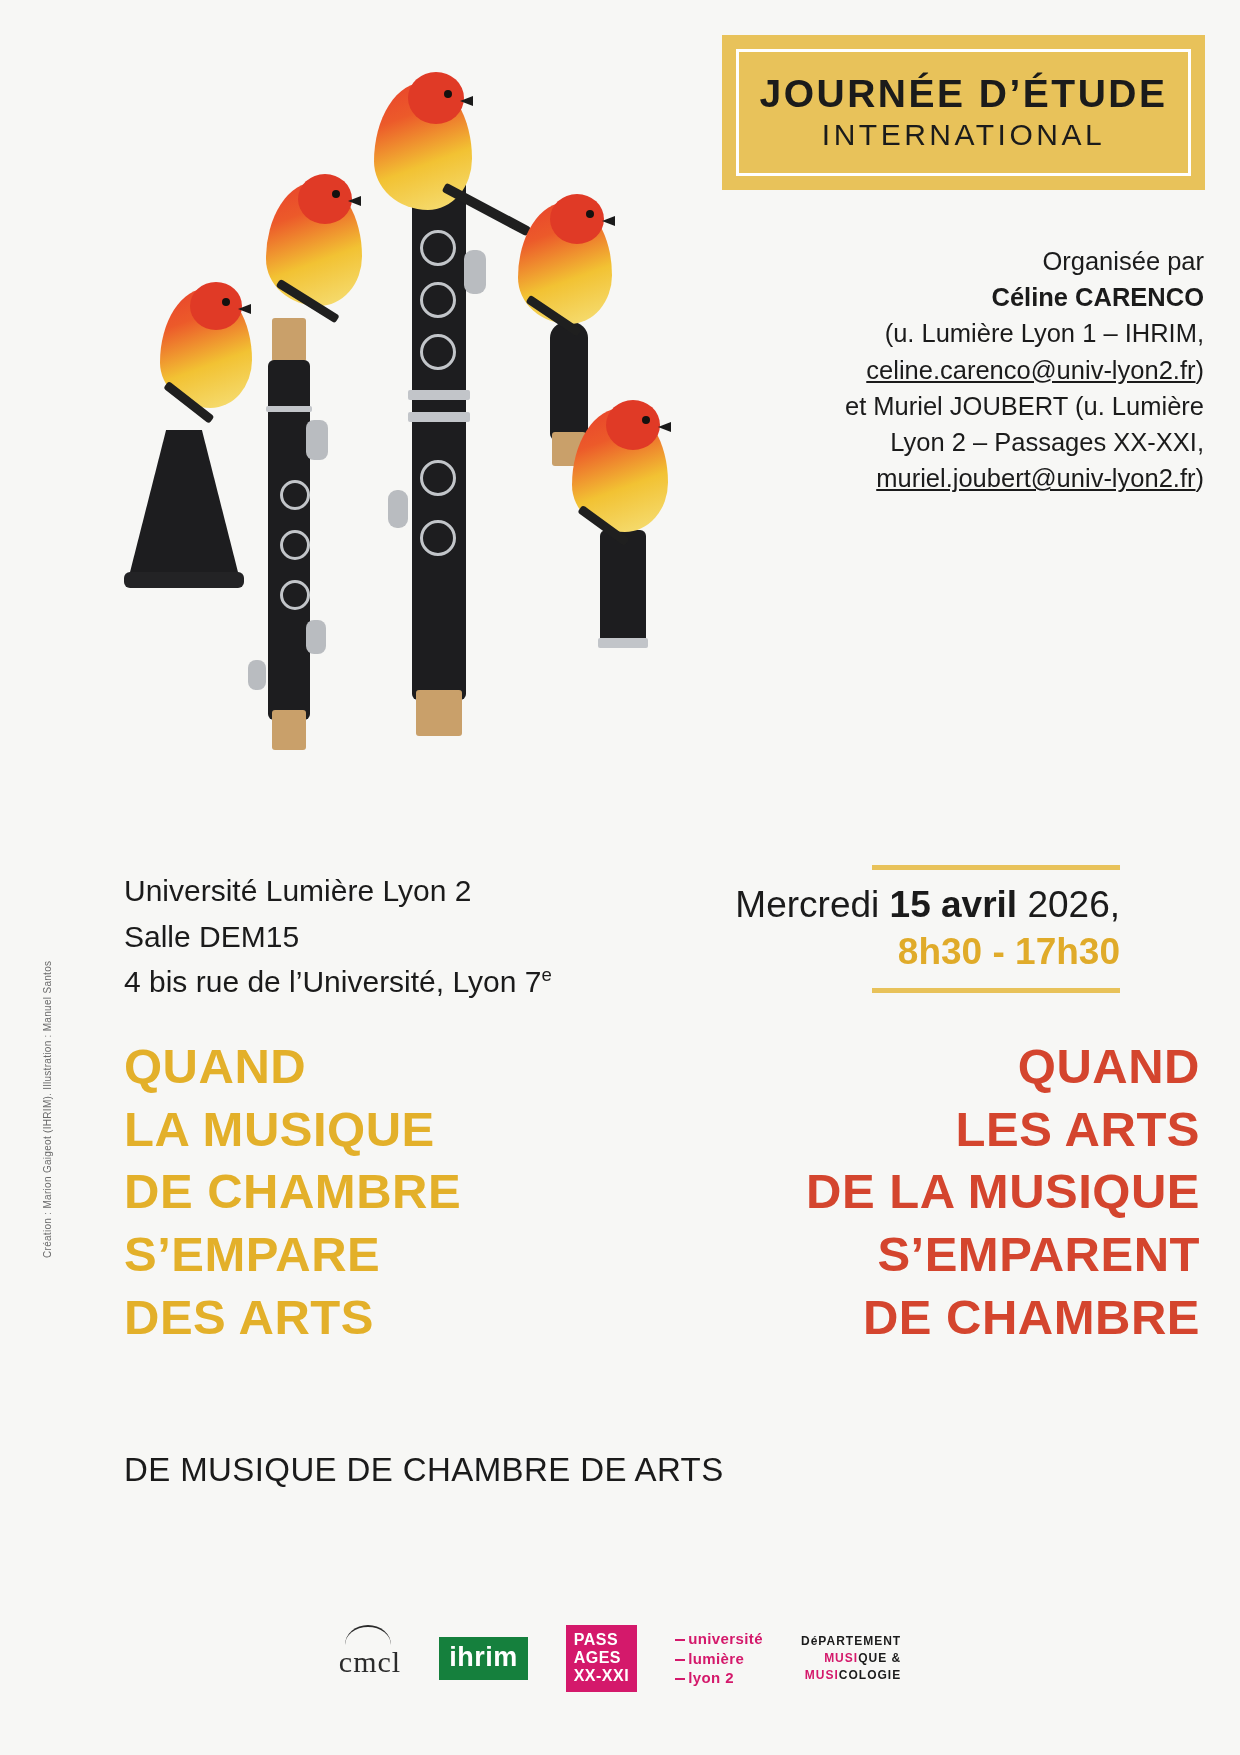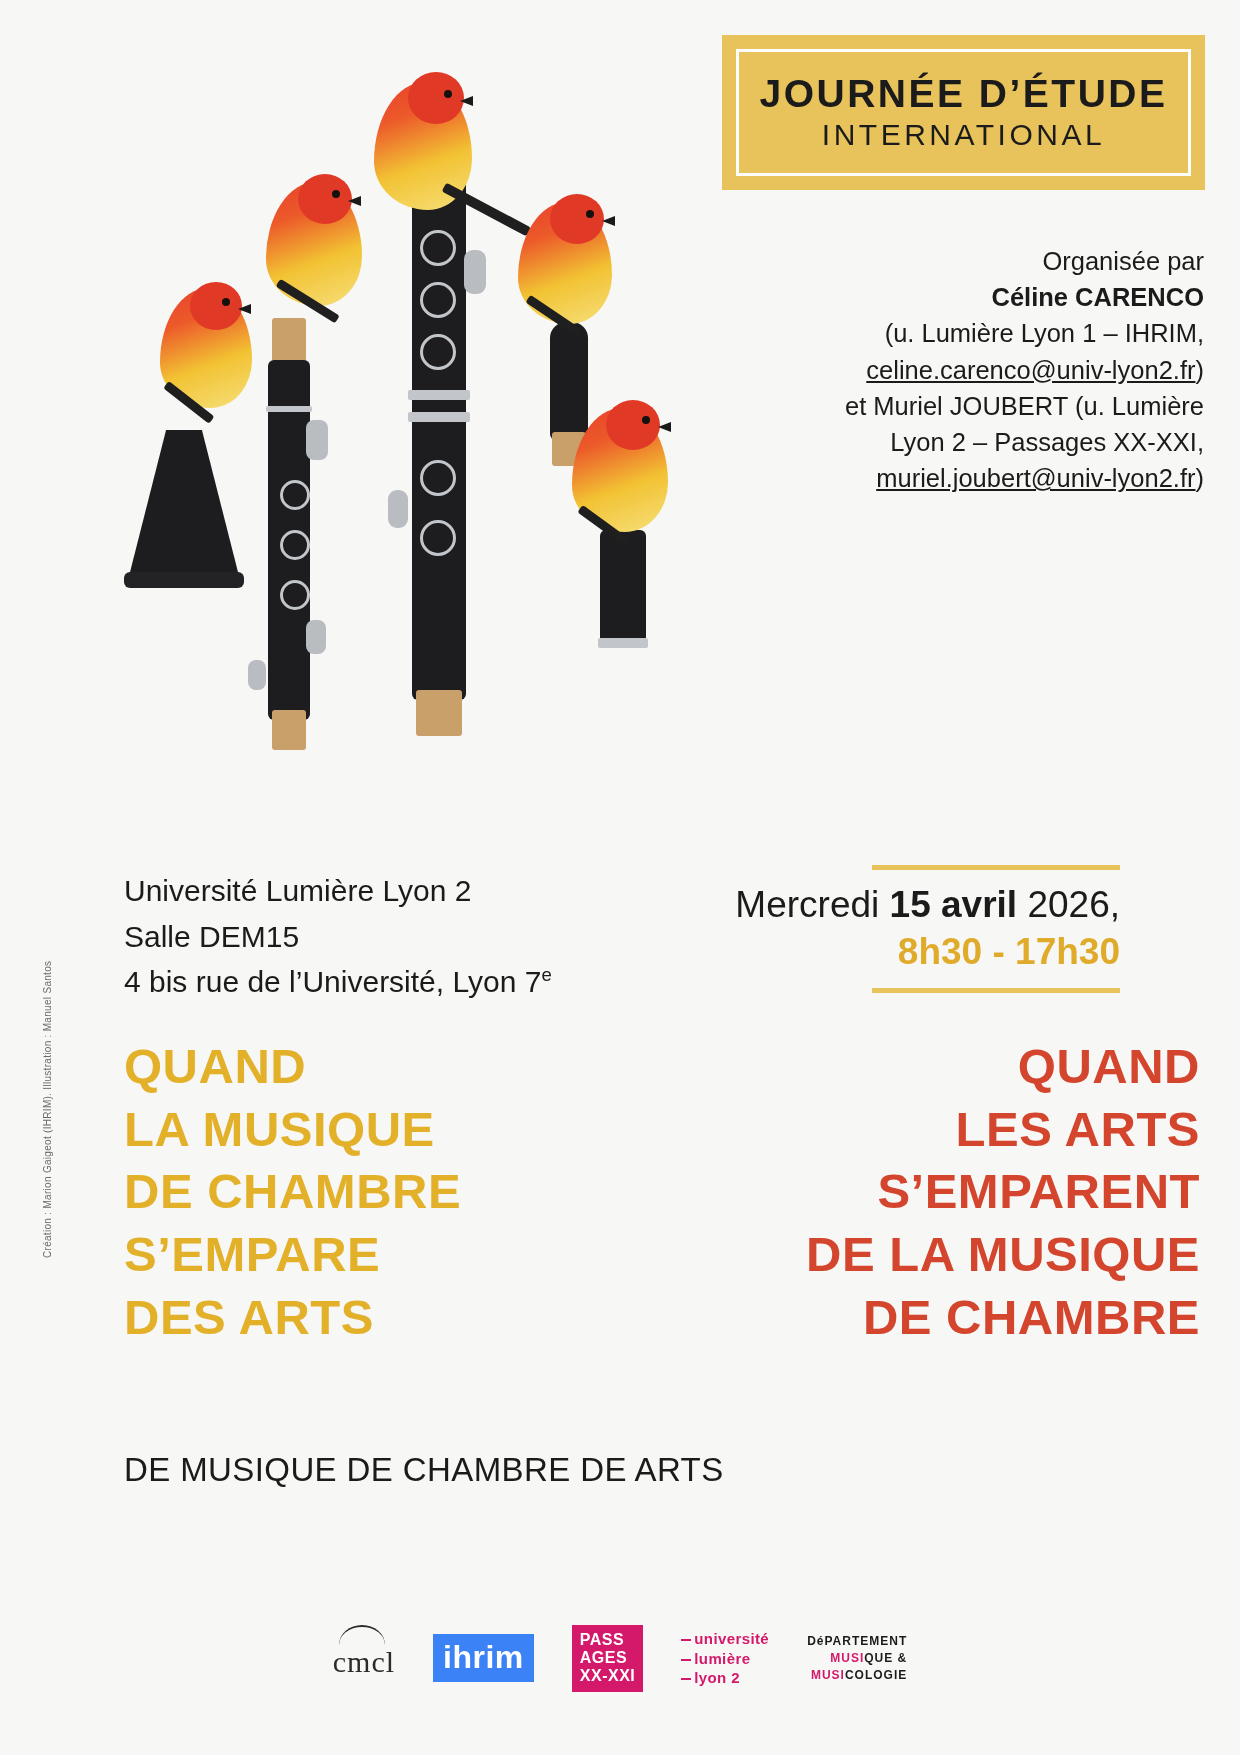--- a/index.html
+++ b/index.html
@@ -257,23 +257,23 @@
     padding-top: 8px;
   }
   .logo-cmcl .swirl {
     position: absolute;
     left: 6px; top: -12px;
     width: 46px; height: 18px;
     border-top: 2px solid #2b2b2b;
     border-radius: 50%/100% 100% 0 0;
   }
   .logo-ihrim {
-    background: #3b82f6;
+    background: #15803d;
     color: #ffffff;
-    font-size: 32px;
+    font-size: 27px;
     font-weight: bold;
     padding: 7px 10px 9px;
     letter-spacing: 0.5px;
     line-height: 1;
   }
   .logo-passages {
     background: #d4196b;
     color: #ffffff;
     font-size: 16px;
     font-weight: bold;
@@ -438,22 +438,22 @@
     <div>QUAND</div>
     <div>LA MUSIQUE</div>
     <div>DE CHAMBRE</div>
     <div>S’EMPARE</div>
     <div>DES ARTS</div>
   </div>
 
   <div class="title-right">
     <div>QUAND</div>
     <div>LES ARTS</div>
+    <div>DE LA MUSIQUE</div>
     <div>S’EMPARENT</div>
-    <div>DE LA MUSIQUE</div>
     <div>DE CHAMBRE</div>
   </div>
 
   <div class="subtitle">
     <div>DE MUSIQUE DE CHAMBRE DE ARTS</div>
   </div>
 
   <div class="credit">Création : Marion Gaigeot (IHRIM). Illustration : Manuel Santos</div>
 
   <div class="logos">

